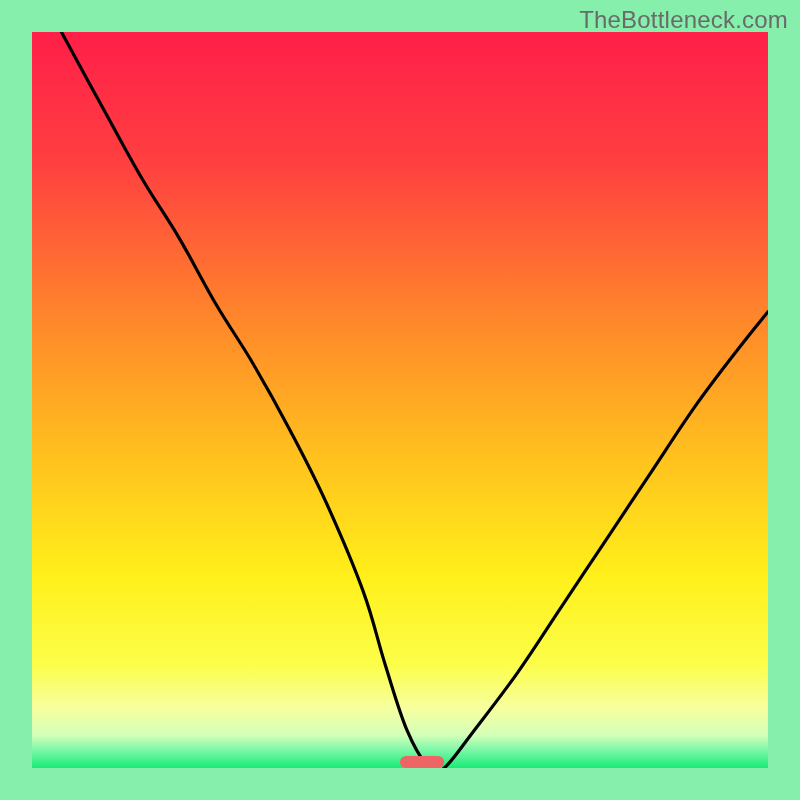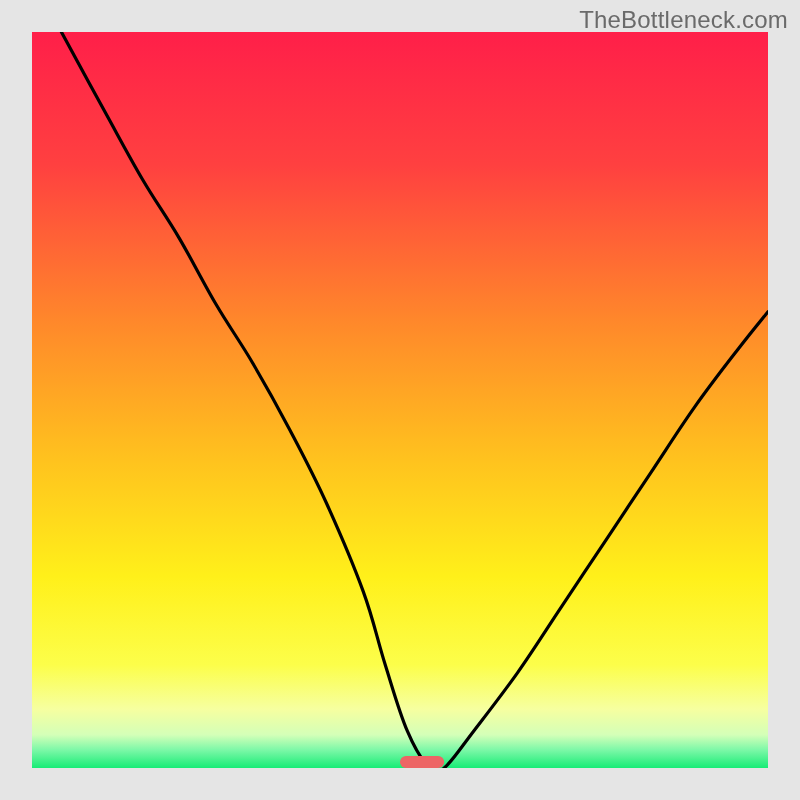--- a/index.html
+++ b/index.html
@@ -7,21 +7,21 @@
     padding: 0;
     width: 800px;
     height: 800px;
     background: #000;
     overflow: hidden;
   }
   .frame {
     position: relative;
     width: 800px;
     height: 800px;
-    background: #e5e5e5;
+    background: #86efac;
     text-align: center;
   }
   .watermark {
     position: absolute;
     top: 6px;
     right: 12px;
     font-family: Arial, Helvetica, sans-serif;
     font-size: 24px;
     color: #6a6a6a;
     letter-spacing: 0.2px;

